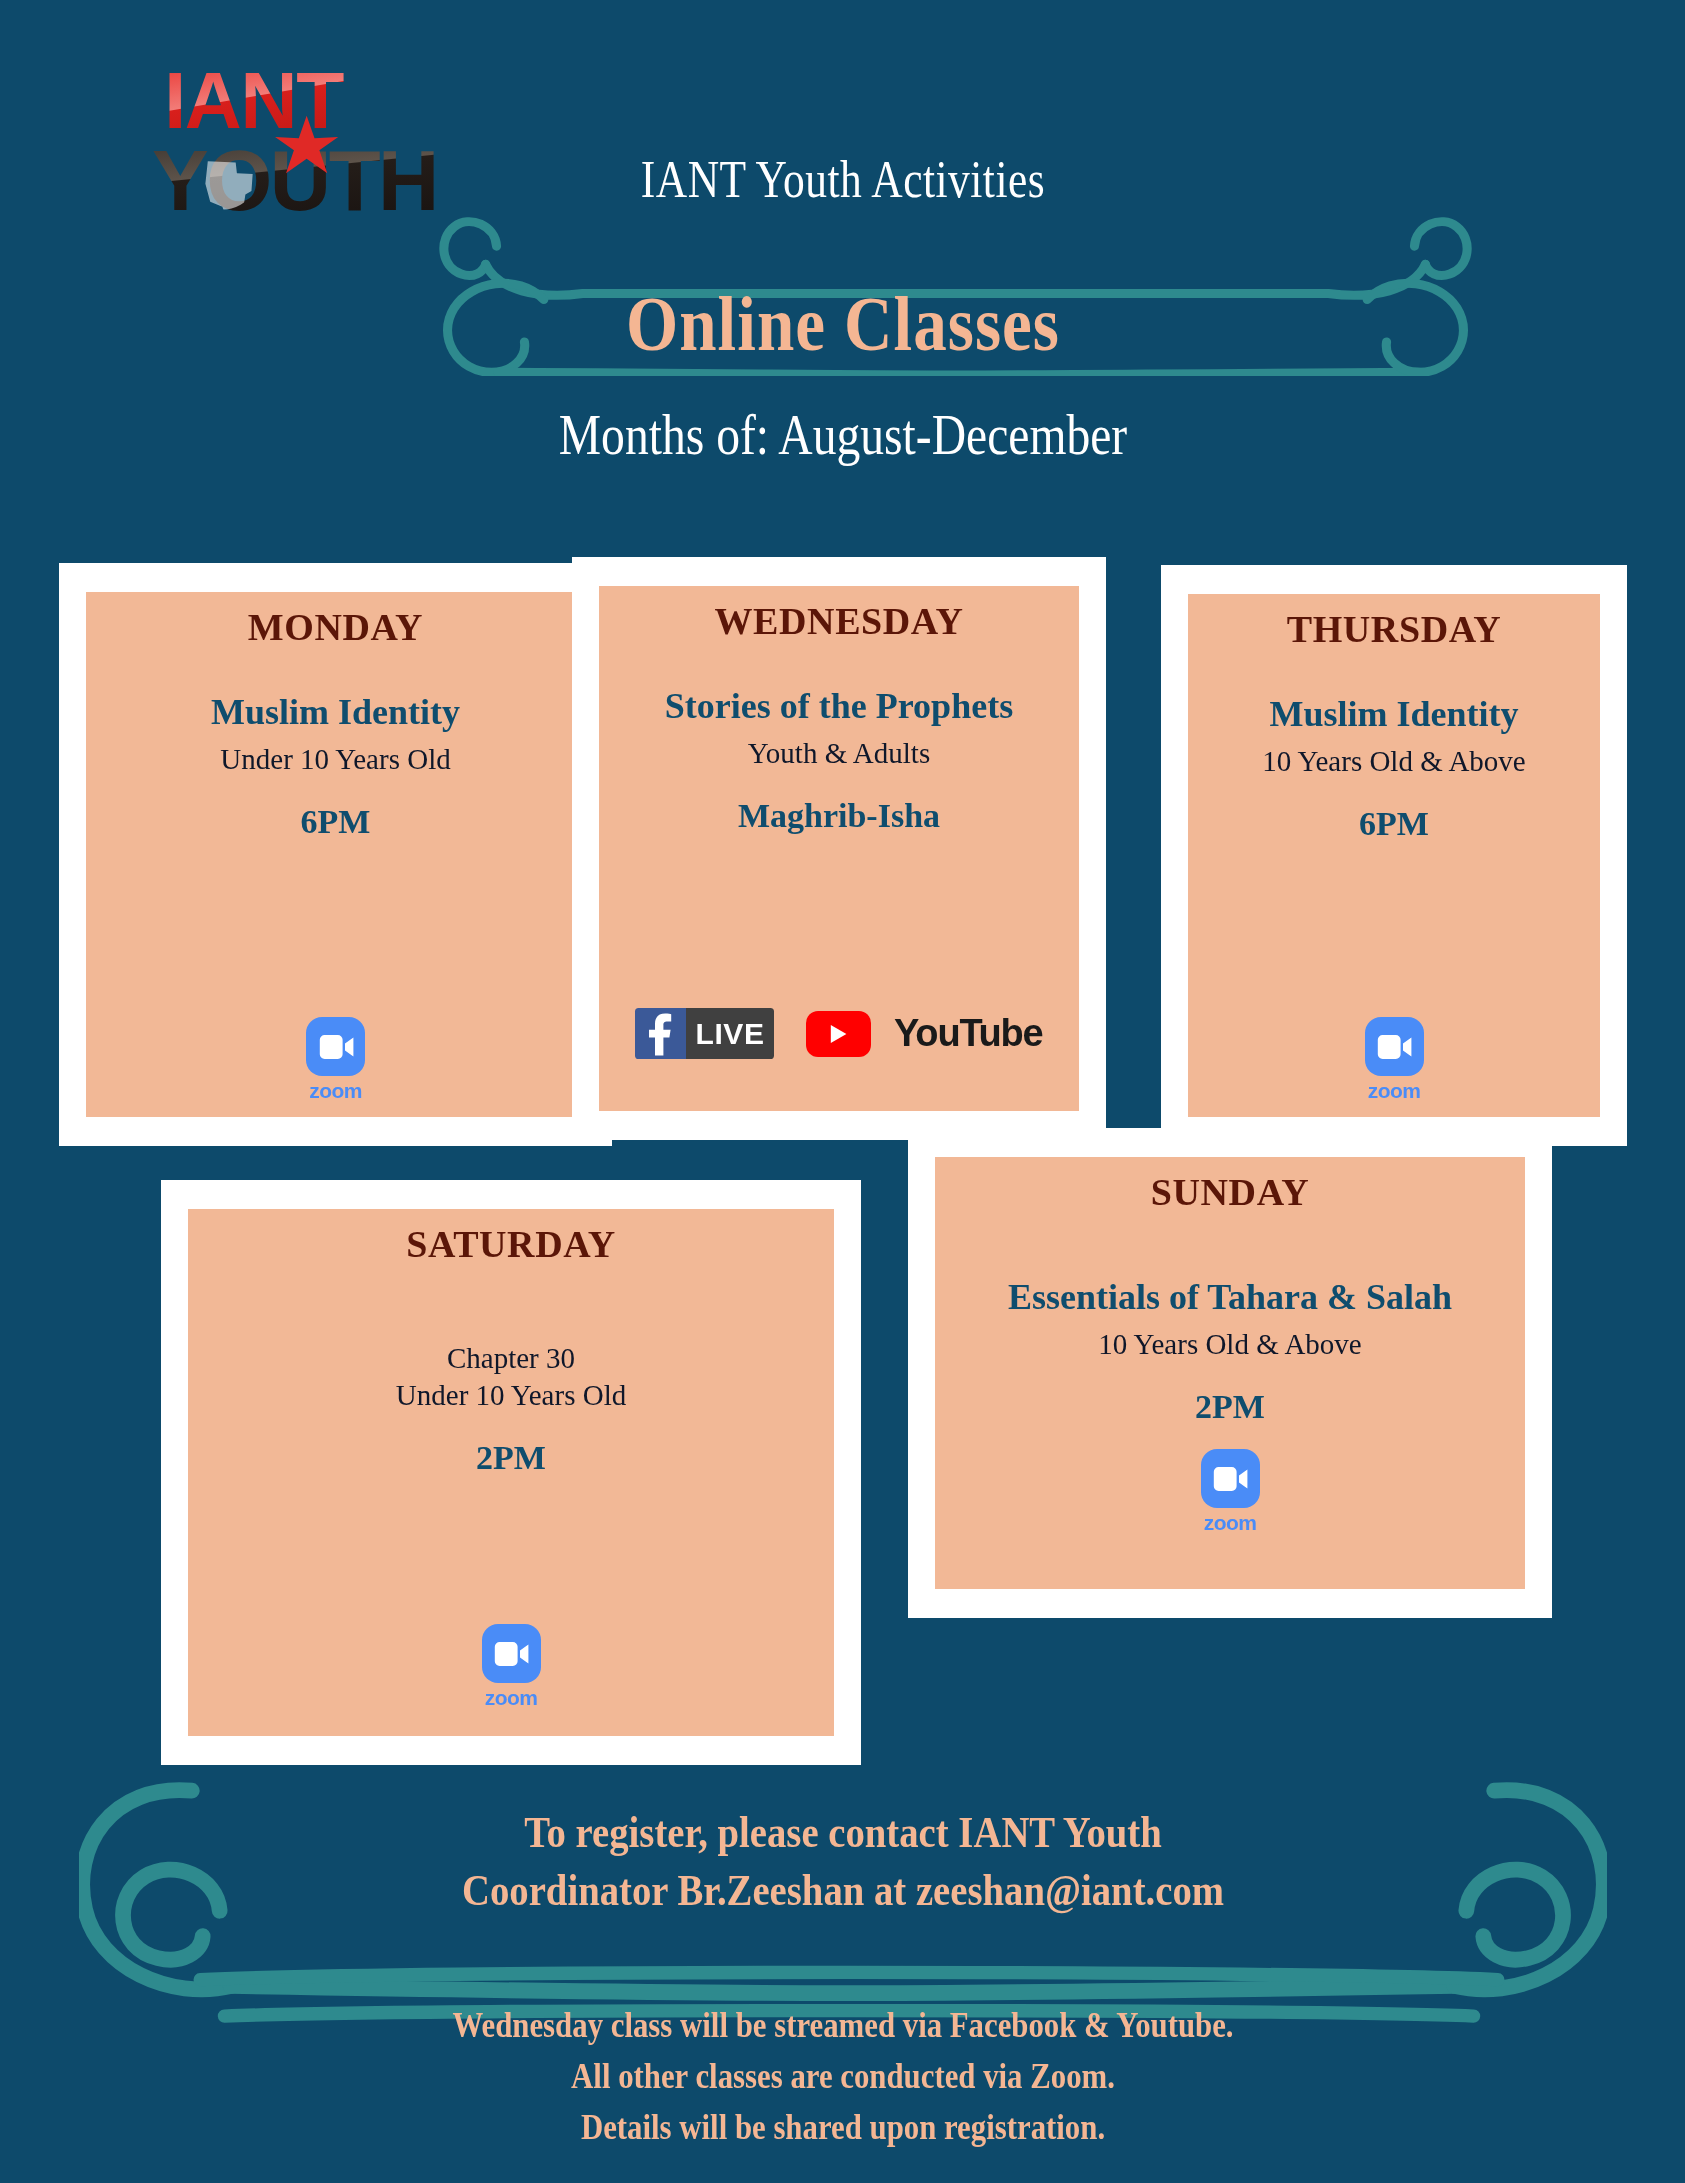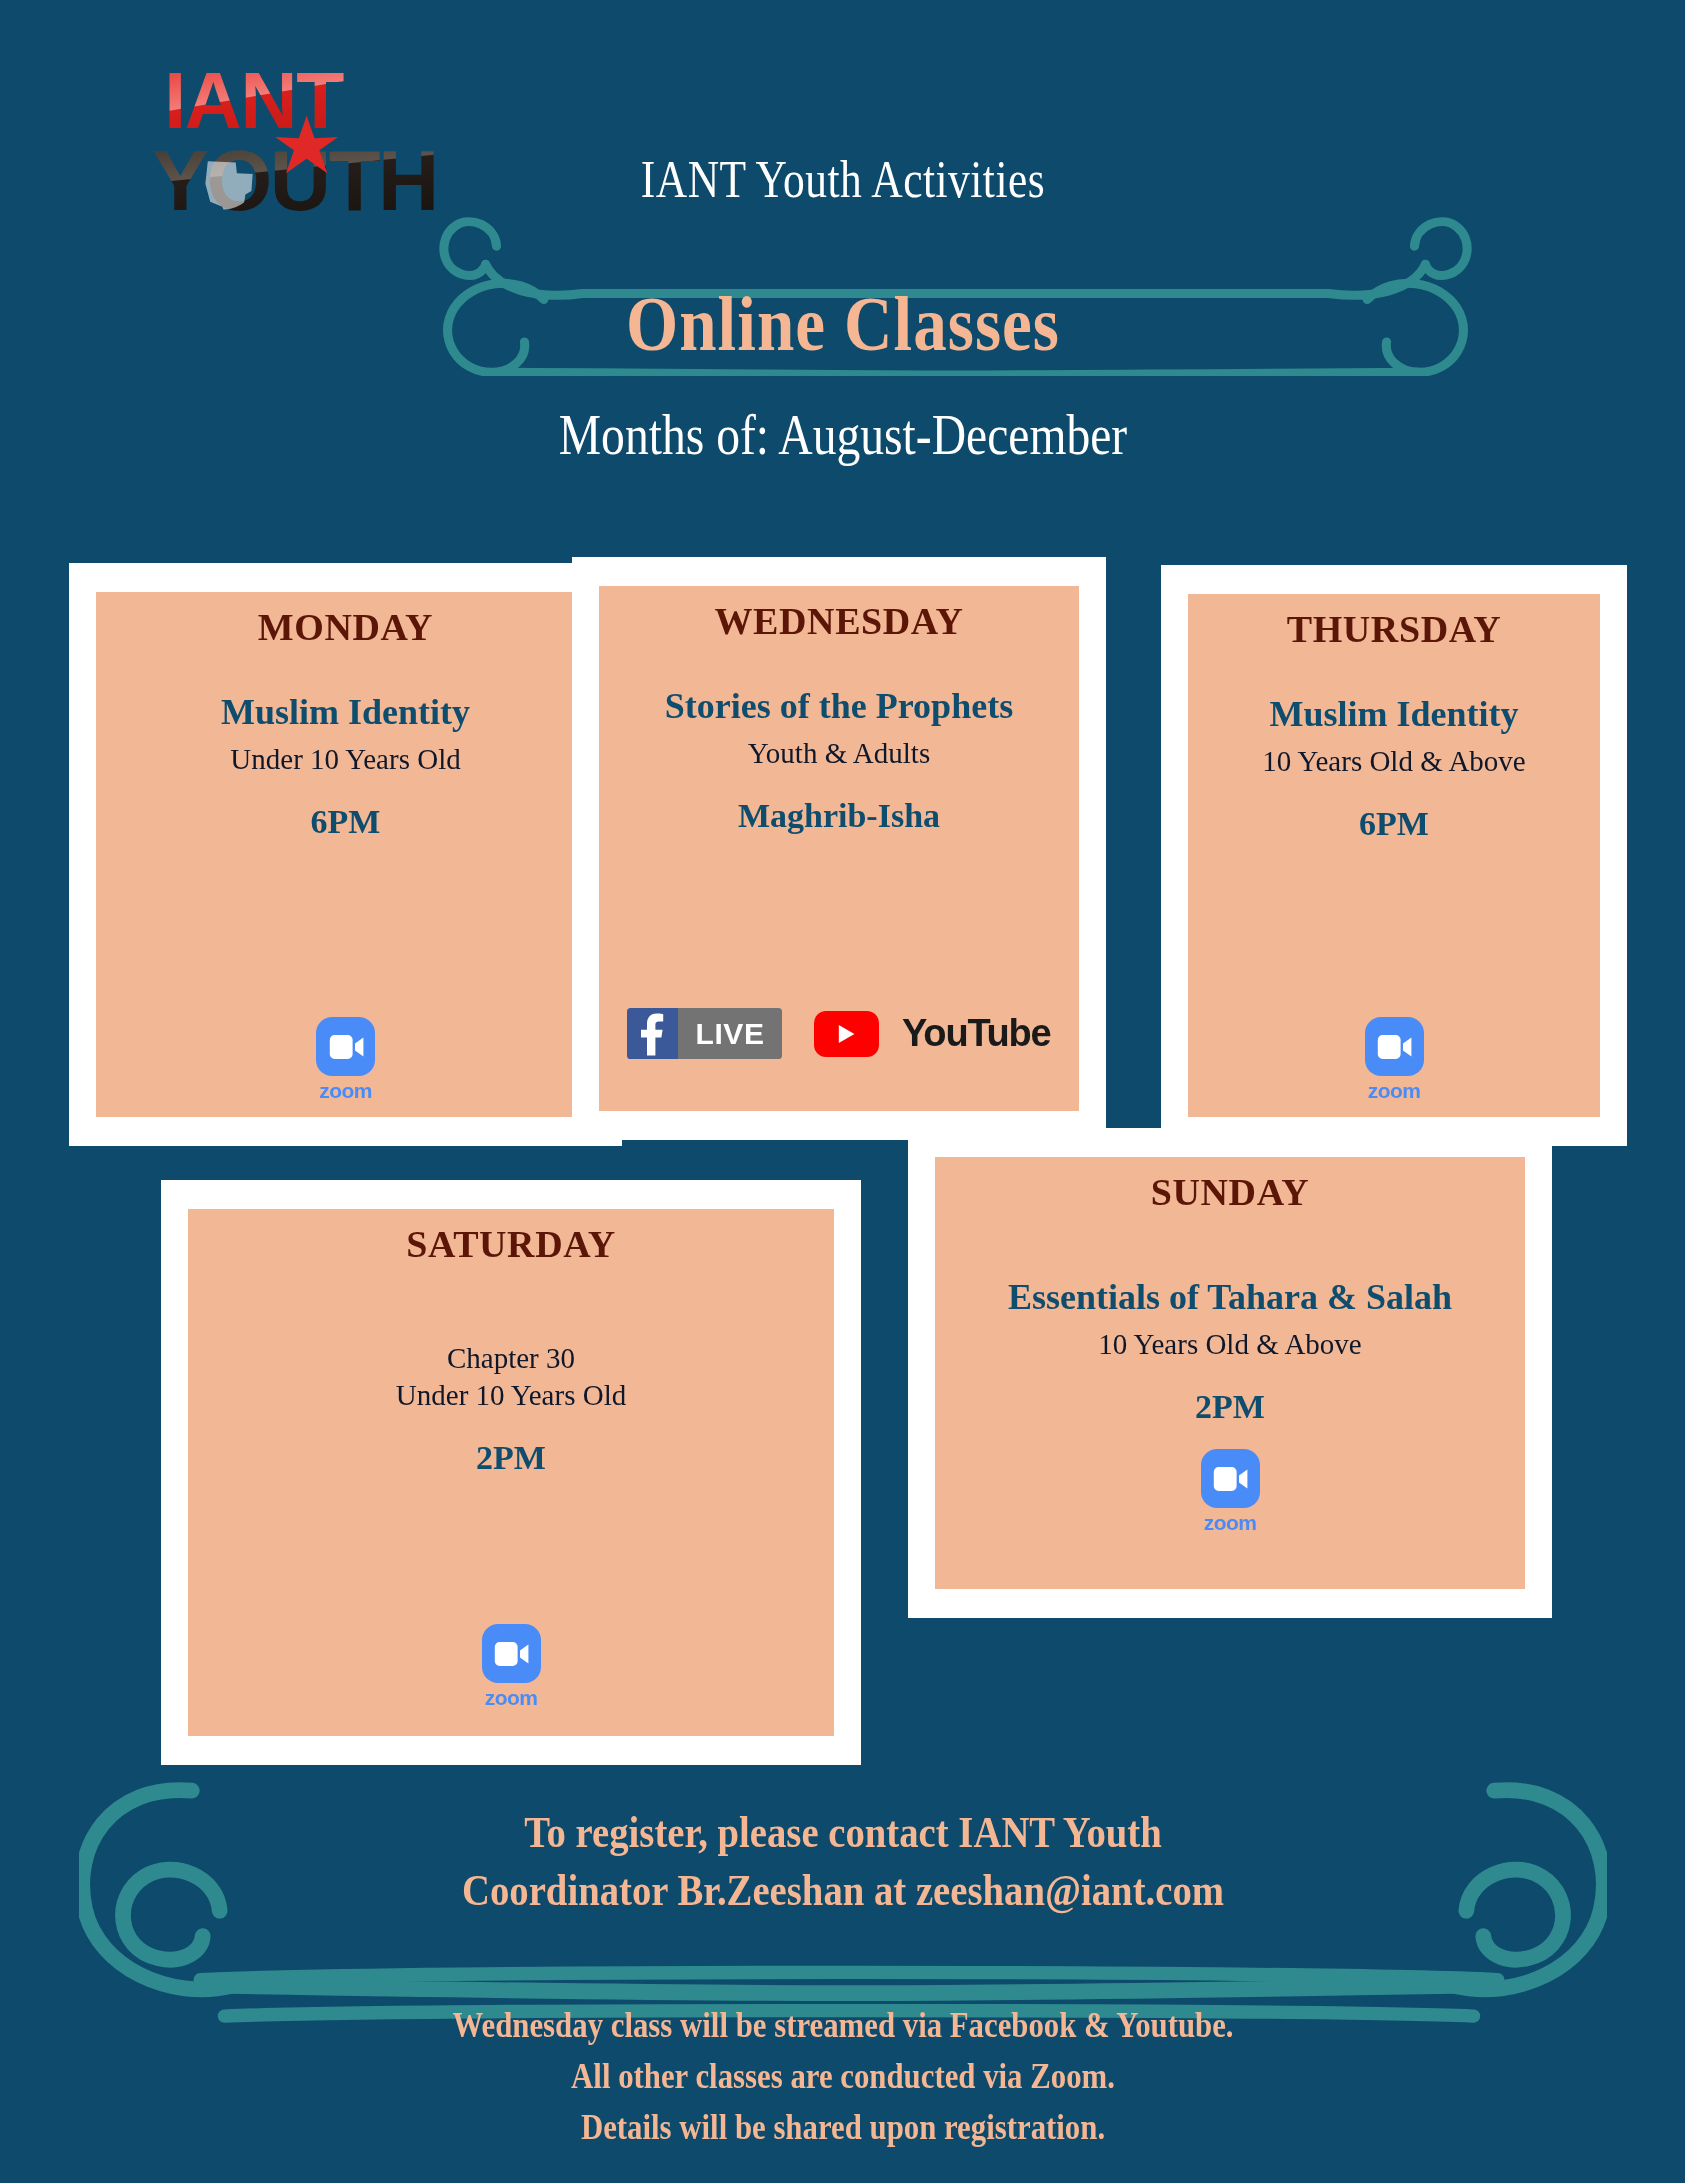--- a/index.html
+++ b/index.html
@@ -125,25 +125,25 @@
   }
 
   
   .fb-live { display:flex; align-items:stretch; height:51px; }
   .fb-sq {
     width:51px; background:#3b5998;
     display:flex; align-items:center; justify-content:center;
     border-radius:3.6px 0 0 3.6px;
   }
   .live-box {
-    background:#737373; color:#fff;
+    background:#404040; color:#fff;
     font-family:"Liberation Sans", sans-serif;
     font-weight:bold; font-size:30px;
     display:flex; align-items:center; justify-content:center;
-    padding:0 17px;
+    padding:0 9px;
     border-radius:0 3.6px 3.6px 0;
     letter-spacing:0.6px;
   }
   
   .yt { display:flex; align-items:center; gap:8.5px; }
   .yt-box {
     width:65px; height:46px; background:#ff0000; border-radius:12px;
     display:flex; align-items:center; justify-content:center;
   }
   .yt-word {
@@ -223,21 +223,21 @@
     <path d="M1632 86 c2 -34 44 -52 70 -32 c26 20 22 66 -12 78 c-20 7 -36 -3 -40 -16"></path>
     <path d="M196 174 c-44 -44 -120 -30 -148 14 c-30 48 6 106 62 106 c34 0 58 -24 54 -50"></path>
     <path d="M120 294 c1000 6 520 6 1520 0"></path>
     <path d="M1554 174 c44 -44 120 -30 148 14 c30 48 -6 106 -62 106 c-34 0 -58 -24 -54 -50"></path>
   </svg>
 </div>
 
 <div id="online-classes">Online Classes</div>
 <div id="months">Months of: August-December</div>
 
-<div class="card" style="left:69px; top:563px; width:553px; height:583px;">
+<div class="card" style="left:59px; top:563px; width:553px; height:583px;">
   <div class="card-inner">
     <div class="day-name">MONDAY</div>
     <div class="spacer-top"></div>
     <div class="class-title">Muslim Identity</div>
     <div class="card-sub">Under 10 Years Old</div>
     <div class="card-time">6PM</div>
     <div class="media-wrap">
       <div class="zoom-block">
         <div class="zoom-sq">
           <svg width="38" height="24" viewBox="0 0 62 40">

